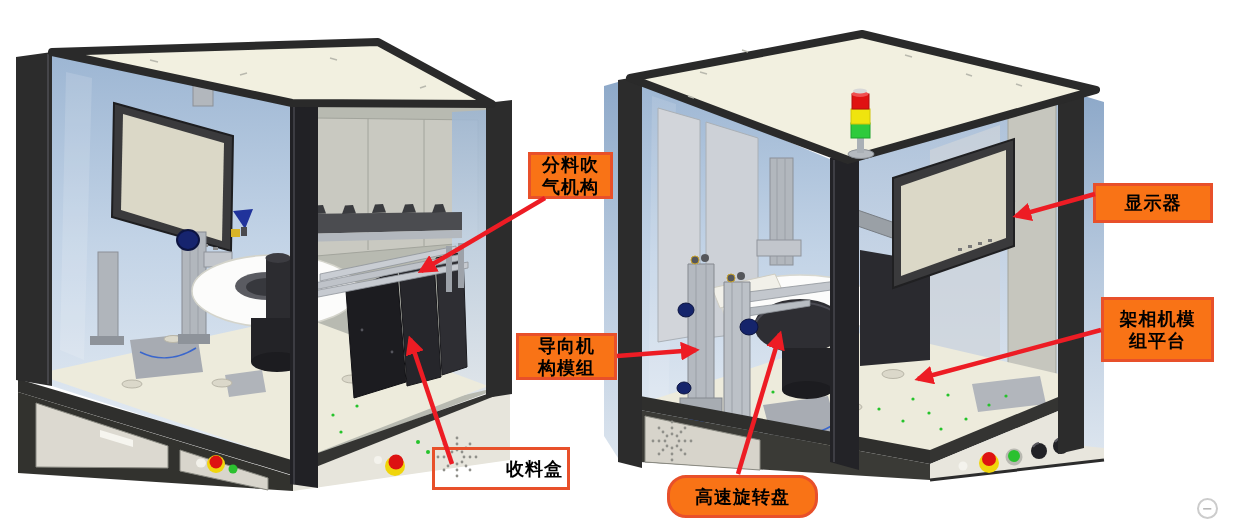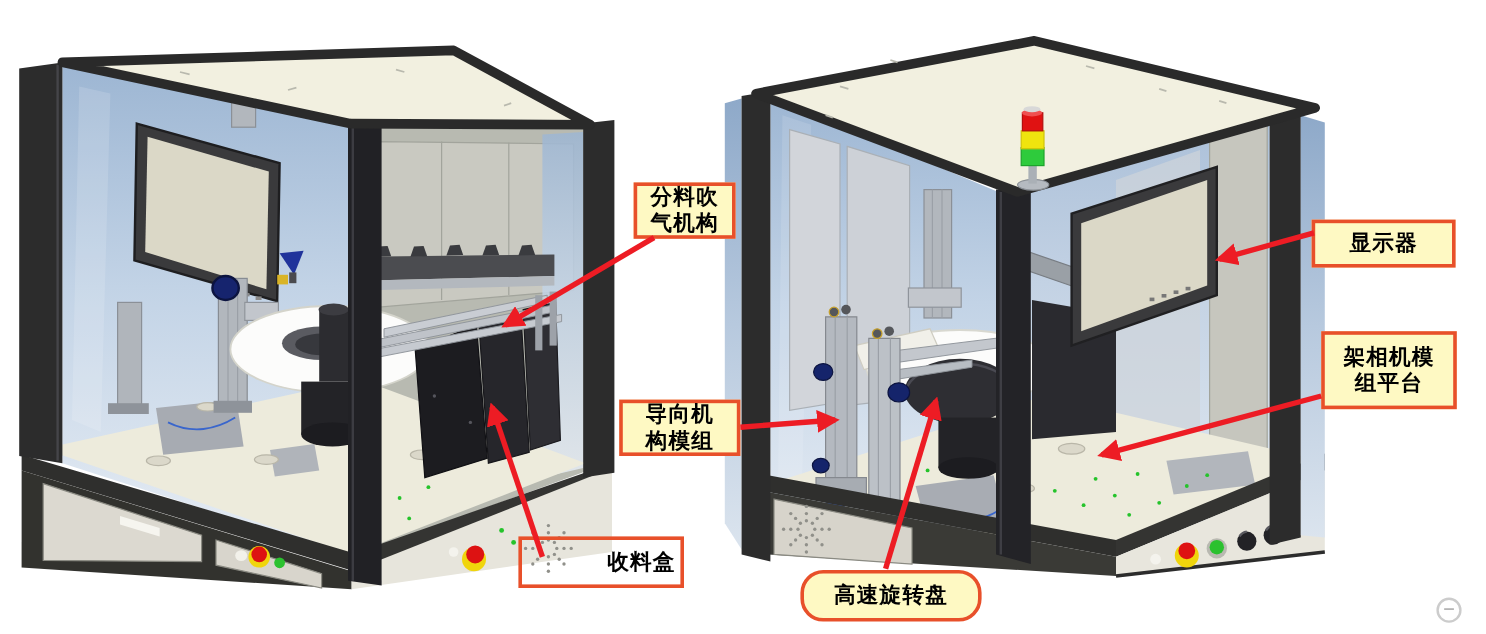--- a/index.html
+++ b/index.html
@@ -1,31 +1,31 @@
 <!DOCTYPE html>
 <html><head>
 <meta charset="utf-8">
 <style>
   html,body{margin:0;padding:0;background:#ffffff;}
   .stage{position:relative;width:1238px;height:528px;background:#ffffff;overflow:hidden;
          font-family:"DejaVu Sans","Liberation Sans",sans-serif;}
   .scene{position:absolute;left:0;top:0;}
   .overlay{position:absolute;left:0;top:0;pointer-events:none;}
-  .callout{position:absolute;border:3px solid #e8502a;background:#fef9c3;color:#000;
+  .callout{position:absolute;border:3px solid #e8502a;background:#f97316;color:#000;
            display:flex;flex-direction:column;align-items:center;justify-content:center;
            font-weight:bold;font-size:18px;line-height:1.22;text-align:center;
            letter-spacing:1px;box-sizing:border-box;}
   .callout.transparent{background:transparent;margin-left:45px;}
   .callout.flush-right{align-items:flex-end;padding-right:4px;}
   #co-blow   {left:528px;top:152px;width:85px;height:47px;}
   #co-guide  {left:516px;top:333px;width:101px;height:47px;}
   #co-box    {left:387px;top:447px;width:138px;height:43px;}
   #co-disk   {left:667px;top:475px;width:151px;height:43px;border-radius:19px;}
   #co-monitor{left:1093px;top:183px;width:120px;height:40px;}
-  #co-camera {left:1101px;top:276px;width:113px;height:65px;}
+  #co-camera {left:1101px;top:297px;width:113px;height:65px;}
   .collapse-btn{position:absolute;left:1197px;top:498px;width:21px;height:21px;border-radius:50%;
            border:2px solid #cccccc;background:#ffffff;color:#b5b5b5;display:flex;
            align-items:center;justify-content:center;font-size:13px;font-weight:bold;
            box-sizing:border-box;cursor:pointer;}
 </style>
 </head>
 <body>
 
 <div class="stage">
 

